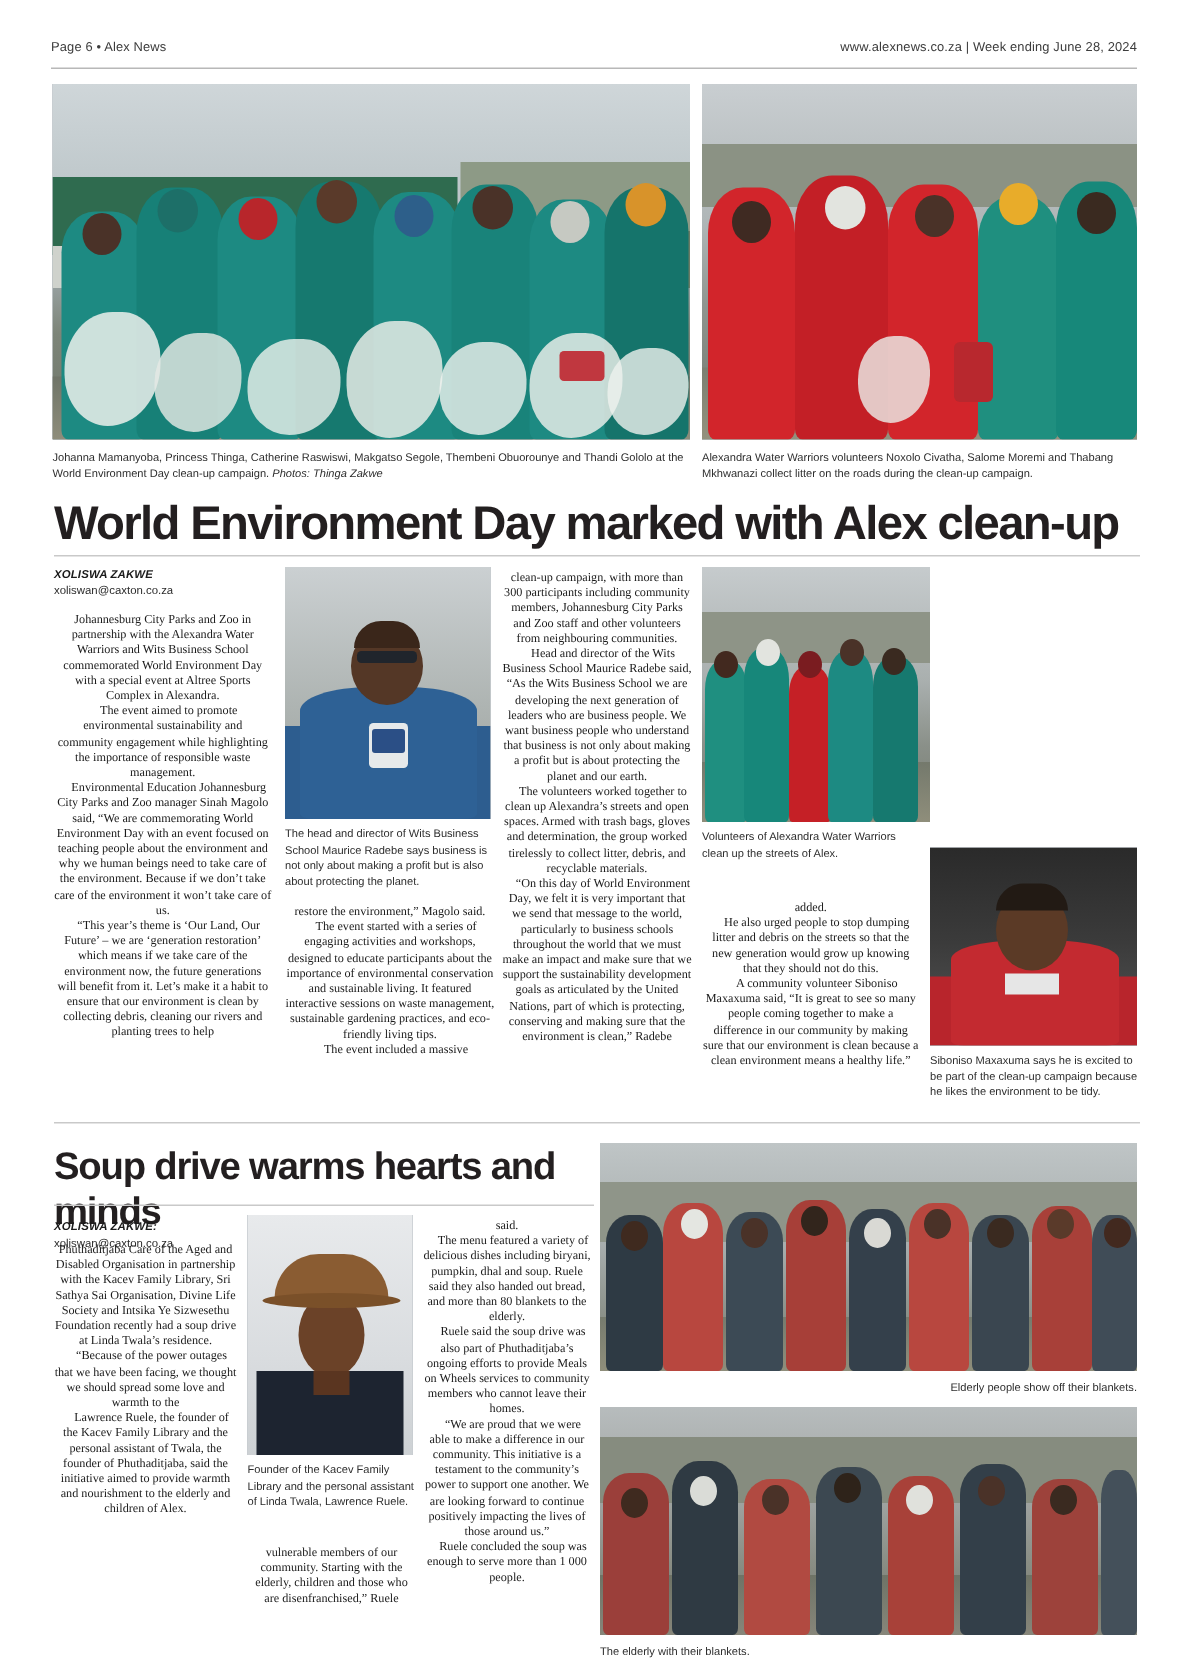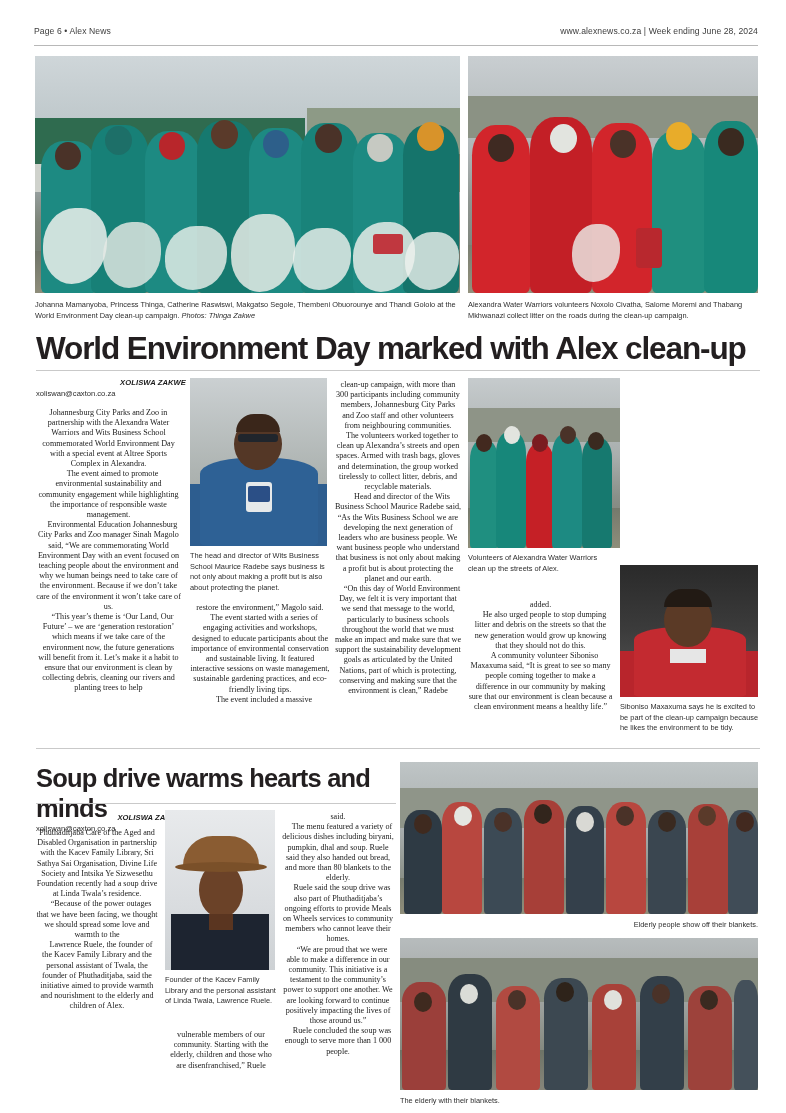--- a/index.html
+++ b/index.html
@@ -48,21 +48,21 @@
     position: absolute;
     font-family: "Liberation Sans", sans-serif;
     font-weight: 700;
     color: #231f20;
     letter-spacing: -1.1px;
   }
   #headline-main { left: 36px; top: 330px; width: 724px; font-size: 31.5px; line-height: 36px; }
   #headline-soup { left: 36px; top: 763px; width: 360px; font-size: 25.5px; line-height: 30px; letter-spacing: -0.8px; }
 
   .byline { position: absolute; font-size: 7.6px; line-height: 1.5; color: #1a1a1a; }
-  .byline .name { font-weight: 700; font-style: italic; letter-spacing: .1px; text-align: right; }
+  .byline .name { font-weight: 700; font-style: italic; letter-spacing: .1px; }
   .byline .mail { color: #2b2b2b; }
 
   
   .col {
     position: absolute;
     font-family: "Liberation Serif", serif;
     font-size: 8.15px;
     line-height: 10.2px;
     color: #1b1b1b;
     text-align: center;
@@ -179,22 +179,22 @@
   </div>
   <div class="caption" style="left:190px; top:551px; width:137px;">The head and director of Wits Business School Maurice Radebe says business is not only about making a profit but is also about protecting the planet.</div>
   <div class="col" id="a1c2" style="left:190px; top:603px; width:140px;">
       <p class="first">restore the environment,” Magolo said.</p>
       <p>The event started with a series of engaging activities and workshops, designed to educate participants about the importance of environmental conservation and sustainable living. It featured interactive sessions on waste management, sustainable gardening practices, and eco-friendly living tips.</p>
       <p>The event included a massive</p>
     </div>
 
   <div class="col" id="a1c3" style="left:334px; top:380px; width:128px;">
       <p class="first">clean-up campaign, with more than 300 participants including community members, Johannesburg City Parks and Zoo staff and other volunteers from neighbouring communities.</p>
+      <p>Head and director of the Wits Business School Maurice Radebe said, “As the Wits Business School we are developing the next generation of leaders who are business people. We want business people who understand that business is not only about making a profit but is about protecting the planet and our earth.</p>
       <p>The volunteers worked together to clean up Alexandra’s streets and open spaces. Armed with trash bags, gloves and determination, the group worked tirelessly to collect litter, debris, and recyclable materials.</p>
-      <p>Head and director of the Wits Business School Maurice Radebe said, “As the Wits Business School we are developing the next generation of leaders who are business people. We want business people who understand that business is not only about making a profit but is about protecting the planet and our earth.</p>
       <p>“On this day of World Environment Day, we felt it is very important that we send that message to the world, particularly to business schools throughout the world that we must make an impact and make sure that we support the sustainability development goals as articulated by the United Nations, part of which is protecting, conserving and making sure that the environment is clean,” Radebe</p>
     </div>
 
   <div class="photo" style="left:468px; top:378px; width:152px; height:170px;">
     <div class="sky" style="background:linear-gradient(#c6cbcd,#a9afae 45%,#8a9089 70%,#757a6e 100%);"></div>
     <div style="position:absolute;left:0;top:30px;width:152px;height:34px;background:#8e9487;"></div>
     <div class="ground" style="height:40px;background:linear-gradient(#74796c,#8f8e7b);"></div>
     <div class="figs">
       <div class="fig" style="left:2px;  width:28px;height:108px;background:#1f8f80;"></div>
       <div class="fig" style="left:28px; width:30px;height:116px;background:#17877a;"></div>

